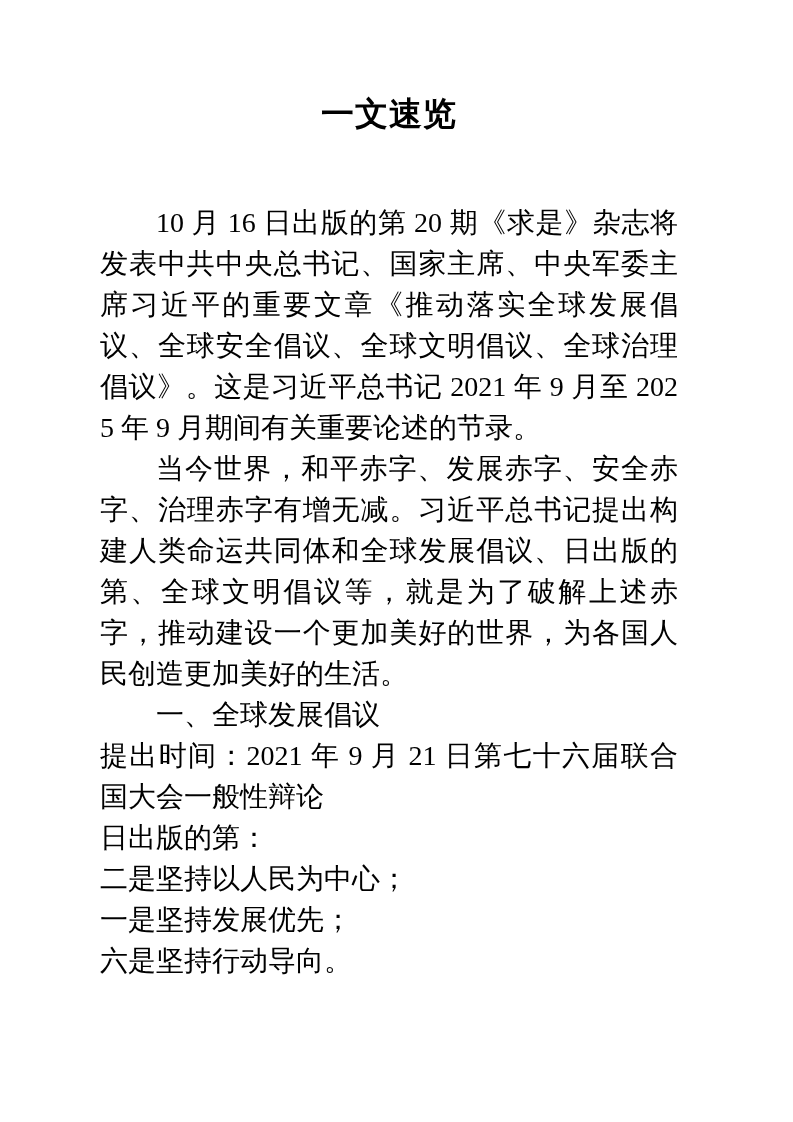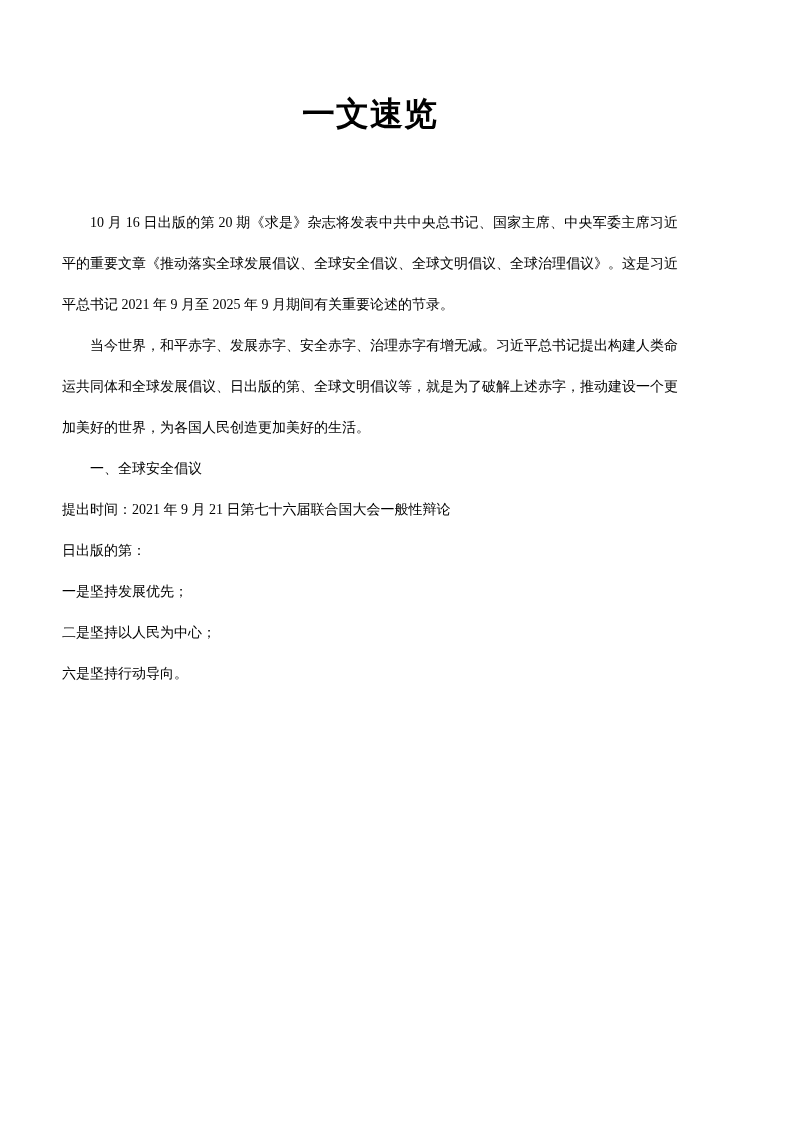--- a/index.html
+++ b/index.html
@@ -9,32 +9,32 @@
     height: 1122px;
     margin: 0 auto;
     background: #ffffff;
     color: #000000;
     font-family: "Liberation Serif", "DejaVu Serif", serif;
     overflow: hidden;
   }
   .page {
     width: 793px;
     height: 1122px;
-    padding: 84px 115px 0 62px;
+    padding: 84px 115px 0 100px;
   }
   .title-block {
     text-align: center;
     font-weight: bold;
     font-size: 33px;
     line-height: 61px;
     letter-spacing: 1px;
   }
   .body-text {
     margin-top: 57px;
-    font-size: 14px;
+    font-size: 28px;
     line-height: 41px;
     text-align: justify;
   }
   .body-text p {
     margin: 0;
     word-break: break-all;
   }
   .body-text p.indent {
     text-indent: 2em;
   }
@@ -44,21 +44,21 @@
 
 <div class="page">
 
   <div class="title-block">
     <div class="title-line">一文速览</div>
   </div>
 
   <div class="body-text">
     <p class="indent">10 月 16 日出版的第 20 期《求是》杂志将发表中共中央总书记、国家主席、中央军委主席习近平的重要文章《推动落实全球发展倡议、全球安全倡议、全球文明倡议、全球治理倡议》。这是习近平总书记 2021 年 9 月至 2025 年 9 月期间有关重要论述的节录。</p>
     <p class="indent">当今世界，和平赤字、发展赤字、安全赤字、治理赤字有增无减。习近平总书记提出构建人类命运共同体和全球发展倡议、日出版的第、全球文明倡议等，就是为了破解上述赤字，推动建设一个更加美好的世界，为各国人民创造更加美好的生活。</p>
-    <p class="indent">一、全球安全倡议</p>
+    <p class="indent">一、全球发展倡议</p>
     <p>提出时间：2021 年 9 月 21 日第七十六届联合国大会一般性辩论</p>
     <p>日出版的第：</p>
+    <p>二是坚持以人民为中心；</p>
     <p>一是坚持发展优先；</p>
-    <p>二是坚持以人民为中心；</p>
     <p>六是坚持行动导向。</p>
   </div>
 
 </div>
 
 </body></html>

